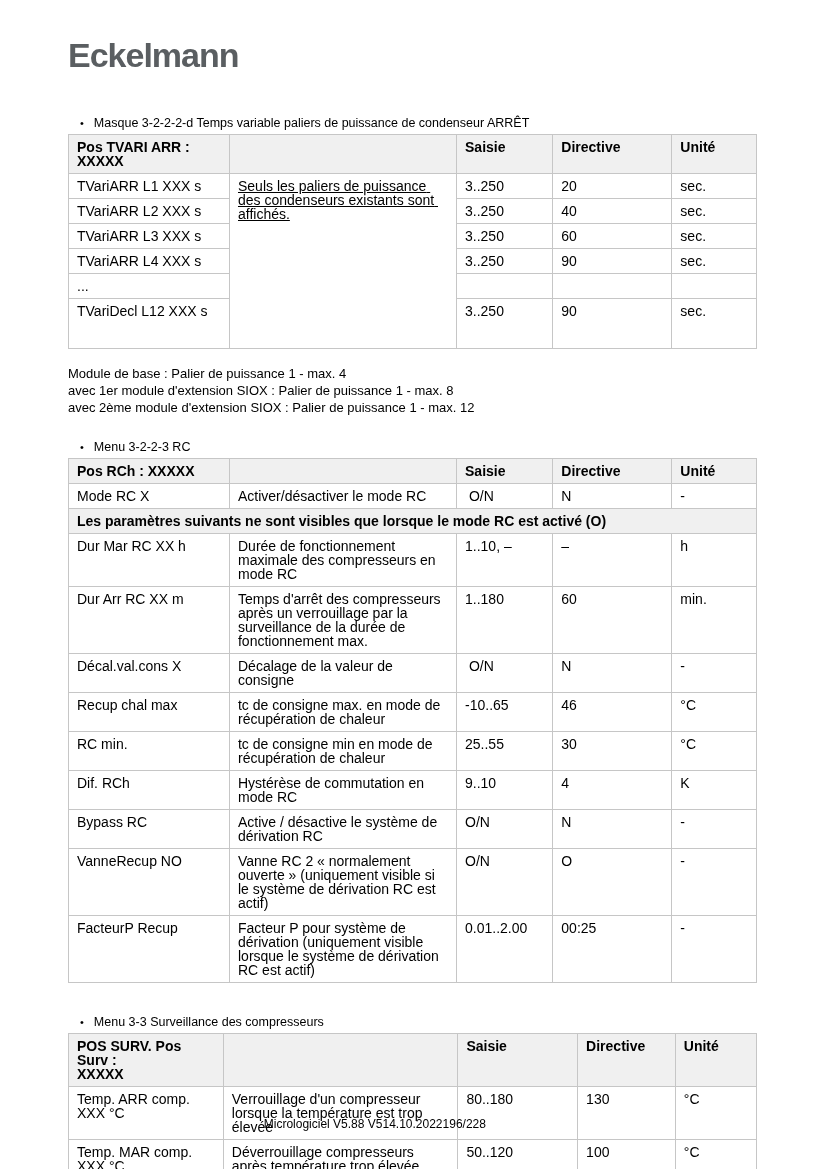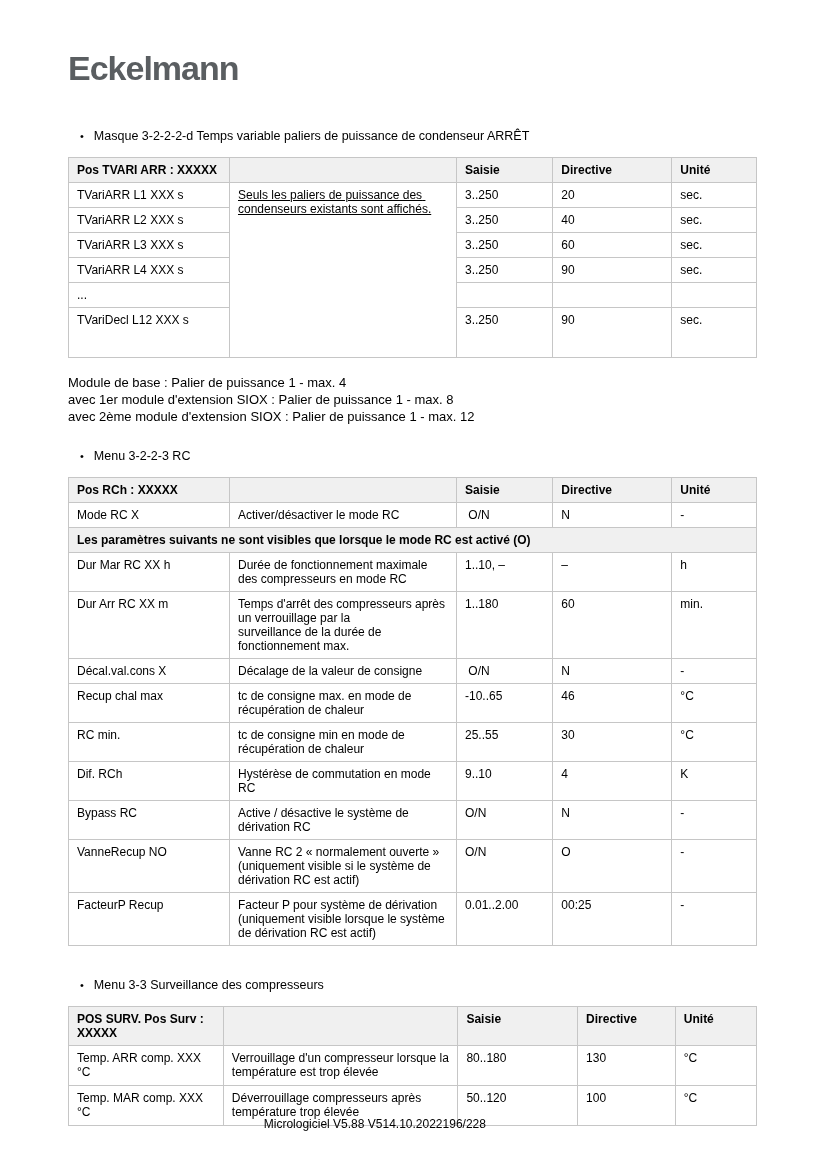--- a/index.html
+++ b/index.html
@@ -4,33 +4,33 @@
 <style>
   * { margin:0; padding:0; box-sizing:border-box; }
   html,body { background:#fff; }
   body {
     width:827px; height:1169px; position:relative;
     font-family:"Liberation Sans", sans-serif; color:#000;
     overflow:hidden;
   }
   .content { position:absolute; left:68px; top:0; width:689px; }
   .logo {
-    margin-top:51px; font-size:34px; font-weight:bold; color:#5a5e61;
+    margin-top:38px; font-size:34px; font-weight:bold; color:#5a5e61;
     letter-spacing:-1px; line-height:34px;
   }
   .section-heading {
     font-size:12.5px; margin-left:12px; display:flex; align-items:baseline;
   }
   .section-heading .bullet { margin-right:10px; font-size:11px; }
   .hd1 { margin-top:44px; }
   .hd2 { margin-top:24px; }
   .hd3 { margin-top:32px; }
   table.ptable {
     width:100%; border-collapse:collapse; table-layout:fixed;
-    font-size:12px; margin-top:14px;
+    font-size:14px; margin-top:4px;
   }
   table.ptable th, table.ptable td {
     border:1px solid #c6c6c6; padding:5px 8px; text-align:left;
     vertical-align:top; white-space:pre-wrap; line-height:14px;
     overflow:hidden;
   }
   table.ptable th { background:#f0f0f0; font-weight:bold; }
   td.band { background:#f0f0f0; font-weight:bold; }
   td.note { vertical-align:middle;text-decoration:underline; }
   tr.h25 > td { height:25px; }

